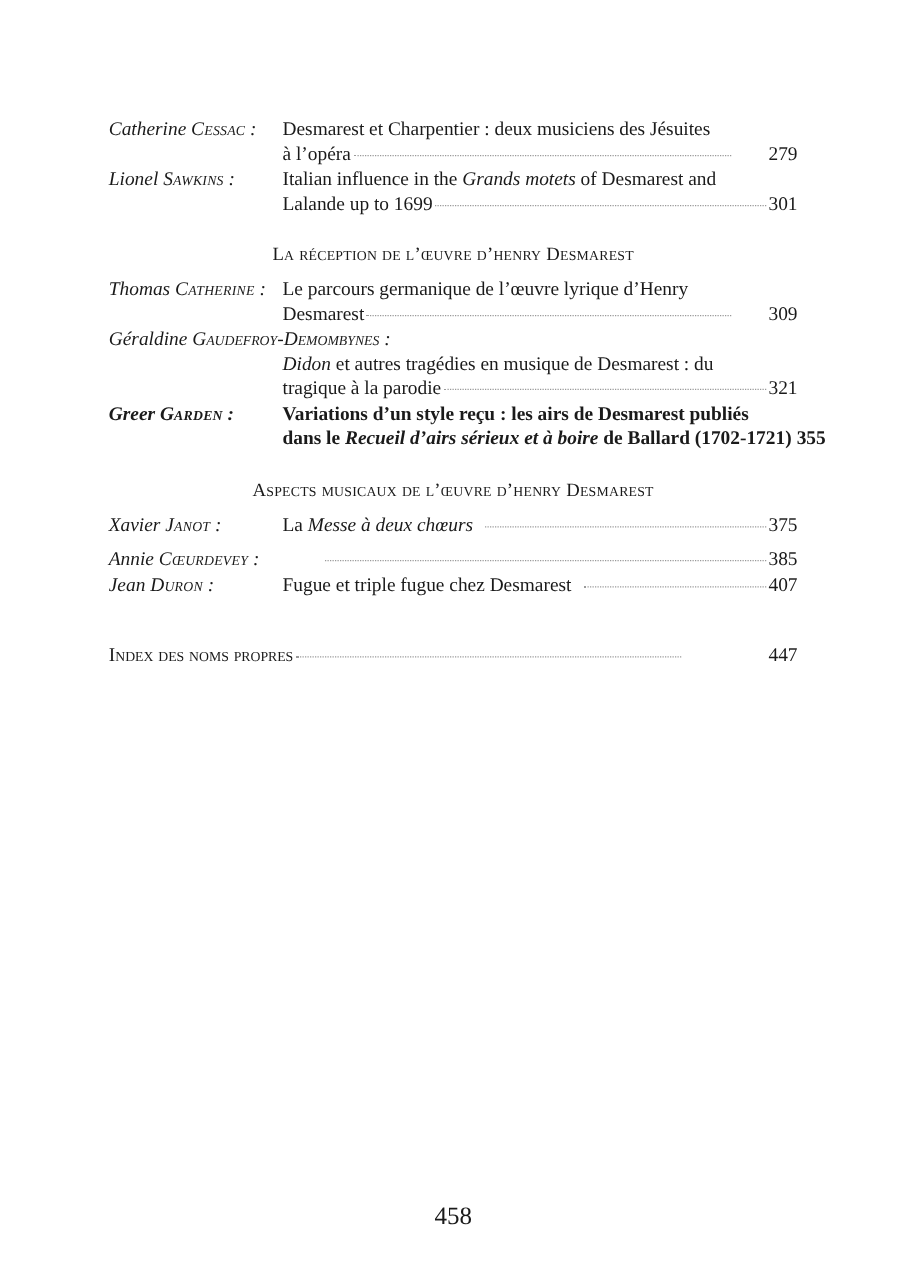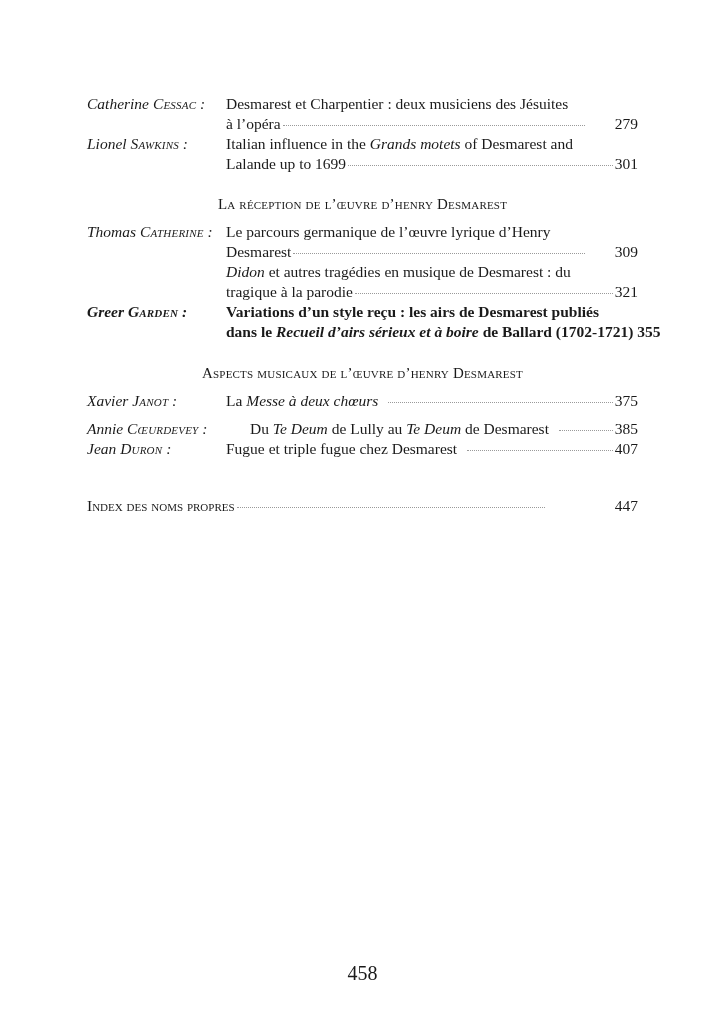--- a/index.html
+++ b/index.html
@@ -79,20 +79,21 @@
         </div>
       <div class="line">
           <span class="txt">Desmarest</span>
           <span class="leader gap"></span>
           <span class="pg">309</span>
         </div>
     </div>
   </div>
 
   <div style="margin-top:1px;">
+    <div class="author-full"><span>Géraldine</span> <span class="sc">Gaudefroy-Demombynes</span> :</div>
     <div class="entry">
       <div class="author"></div>
       <div class="title-col">
         <div class="line">
             <span class="txt"><i>Didon</i><span> et autres tragédies en musique de Desmarest : du</span></span>
           </div>
         <div class="line">
             <span class="txt">tragique à la parodie</span>
             <span class="leader"></span>
             <span class="pg">321</span>
@@ -125,21 +126,20 @@
           <span class="leader" style="margin-left:10px;"></span>
           <span class="pg">375</span>
         </div>
     </div>
   </div>
 
   <div class="entry" style="margin-top:8px;gap:24px;">
     <div class="author"><span>Annie</span> <span class="sc">Cœurdevey</span> :</div>
     <div class="title-col">
       <div class="line">
-          <span class="txt"><span>Du </span><i>Te Deum</i><span> de Lully au </span><i>Te Deum</i><span> de Desmarest</span></span>
           <span class="leader" style="margin-left:10px;"></span>
           <span class="pg">385</span>
         </div>
     </div>
   </div>
 
   <div class="entry" style="margin-top:1px;">
     <div class="author"><span>Jean</span> <span class="sc">Duron</span> :</div>
     <div class="title-col">
       <div class="line">

